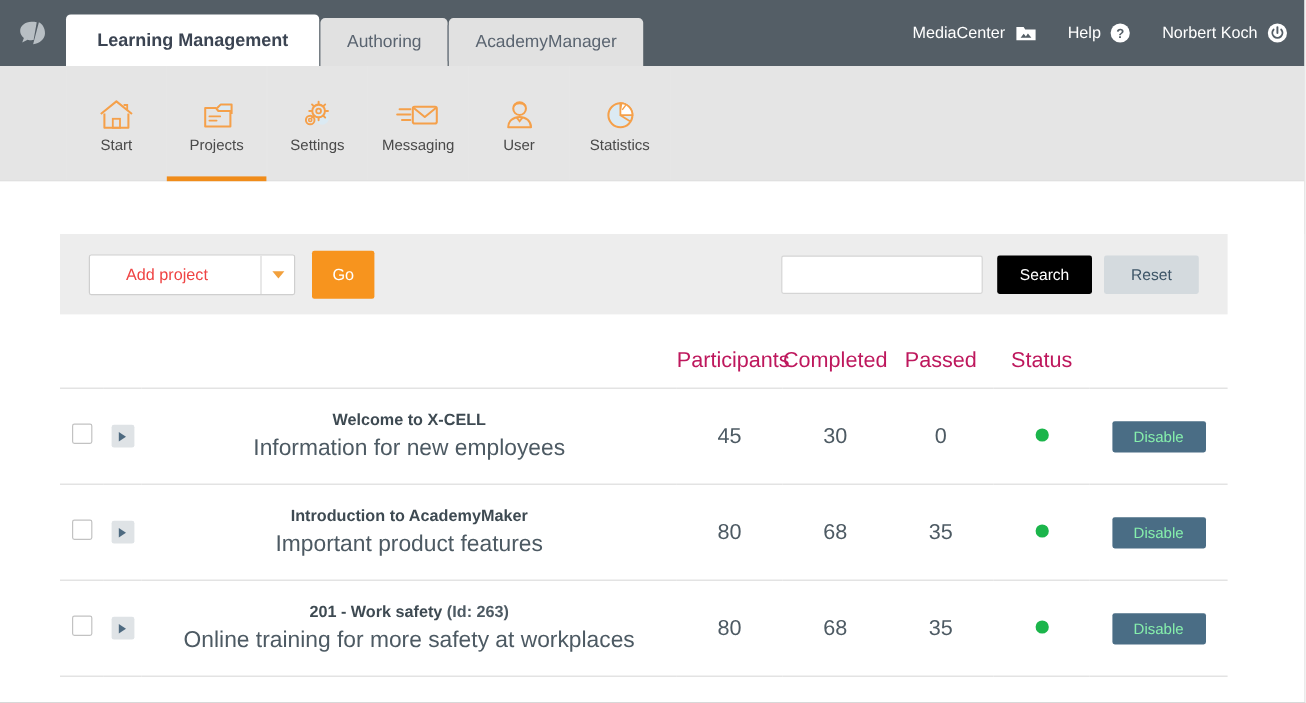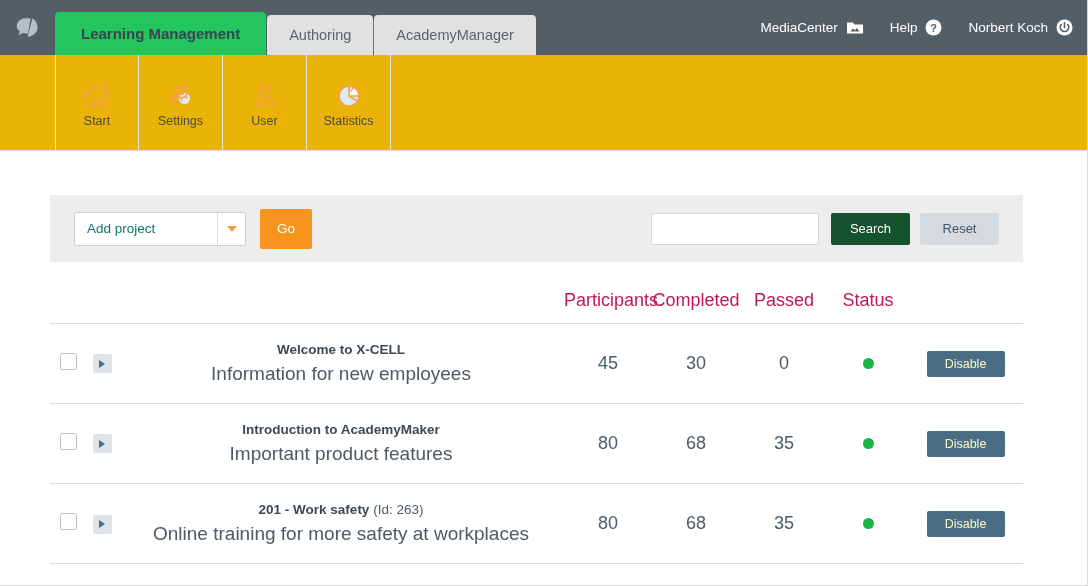--- a/index.html
+++ b/index.html
@@ -42,21 +42,21 @@
     color: #5a6470;
     background: #e1e1e1;
     border-radius: 4px 4px 0 0;
     position: relative;
     white-space: nowrap;
     cursor: pointer;
     margin-right: 1px;
   }
   .tab.active {
     height: 43px;
-    background: #22c55e;
+    background: #ffffff;
     color: #3b4452;
     font-weight: bold;
     font-size: 15px;
     padding: 0 26px;
     z-index: 2;
   }
   .tab:not(.active)::after {
     content: "";
     position: absolute; right: -1px; top: 6px; bottom: 4px;
     width: 1px; background: #6e7780;
@@ -73,21 +73,21 @@
   }
   .topitem {
     display: flex; align-items: center; gap: 8px;
     color: #ffffff; font-size: 13.5px; cursor: pointer;
   }
   .topitem svg { display: block; }
 
   
   .navrow {
     height: 96px;
-    background: #eab308;
+    background: #e5e5e5;
     display: flex;
     border-bottom: 1px solid #e0e0e0;
     padding-left: 55px;
   }
   .navitem {
     width: 84px;
     position: relative;
     display: flex; flex-direction: column;
     align-items: center; justify-content: center;
     gap: 3px;
@@ -123,21 +123,21 @@
   }
   .select-wrap {
     display: flex; height: 34px;
     border: 1px solid #cfcfcf; background: #ffffff;
     border-radius: 2px; overflow: hidden;
     width: 172px;
     cursor: pointer;
   }
   .select-wrap .val {
     flex: 1; display: flex; align-items: center;
-    padding-left: 12px; font-size: 13.5px; color: #0f766e;
+    padding-left: 30px; font-size: 13.5px; color: #ef4444;
   }
   .select-wrap .arrow {
     width: 28px; display: flex; align-items: center; justify-content: center;
     border-left: 1px solid #d9d9d9;
   }
   .caret-down {
     width: 0; height: 0;
     border-left: 5.5px solid transparent;
     border-right: 5.5px solid transparent;
     border-top: 6.5px solid #f2a03c;
@@ -159,21 +159,21 @@
     width: 168px; height: 32px;
     border: 1px solid #d5d5d5; background: #ffffff;
     border-radius: 2px;
     font-size: 13px; font-family: inherit;
     padding: 0 8px; color: #333;
     outline: none;
   }
   .btn-search {
     margin-left: 12px;
     height: 32px; width: 79px;
-    background: #14532d; color: #ffffff;
+    background: #000000; color: #ffffff;
     border: none; border-radius: 2px;
     font-size: 13px; font-family: inherit;
     cursor: pointer;
   }
   .btn-reset {
     margin-left: 10px;
     height: 32px; width: 79px;
     background: #d4dade; color: #3d5567;
     border: none; border-radius: 2px;
     font-size: 13px; font-family: Liberation Sans, sans-serif;
@@ -225,32 +225,32 @@
   .tri-right {
     width: 0; height: 0;
     border-top: 4.5px solid transparent;
     border-bottom: 4.5px solid transparent;
     border-left: 6px solid #4e6a80;
   }
   .p-title {
     font-size: 13.5px; font-weight: bold; color: #3e4a52;
     line-height: 1.45;
   }
-  .p-title .pid { font-weight: normal; color: #4d5a63; }
+  .p-title .pid { font-weight: bold; color: #4d5a63; }
   .p-sub {
     font-size: 19px; color: #4d5a63; line-height: 1.45;
   }
   .num { font-size: 18px; color: #4d5a63; }
   .dot {
     width: 11px; height: 11px; border-radius: 50%;
     background: #1bb54b; display: inline-block;
   }
   .btn-disable {
     height: 26px; width: 78px;
-    background: #4a6d85; color: #fef9c3;
+    background: #4a6d85; color: #86efac;
     border: none; border-radius: 2px;
     font-size: 12.5px; font-family: inherit;
     cursor: pointer;
   }
 </style>
 </head>
 <body>
 
 <div class="page">
 
@@ -318,35 +318,56 @@
         <svg width="32" height="30" viewBox="0 0 32 30">
           <path d="M3 14 L16 3.5 L29 14" stroke="#f5a04a" stroke-width="1.7" fill="none" stroke-linejoin="round"></path>
           <path d="M6 13.5 V25.5 H26 V13.5" stroke="#f5a04a" stroke-width="1.7" fill="none" stroke-linejoin="round"></path>
           <rect x="13" y="18" width="6" height="7.5" stroke="#f5a04a" stroke-width="1.5" fill="none"></rect>
           <path d="M22 6.5h3v4" stroke="#f5a04a" stroke-width="1.5" fill="none"></path>
         </svg>
       </span>
       <span class="label">Start</span>
     </div>
 
+    <div class="navitem active">
+      <span class="icon">
+        <svg width="34" height="30" viewBox="0 0 34 30">
+          <rect x="18" y="4" width="11" height="9" fill="#dbeaf3"></rect>
+          <path d="M7 9 h9 l2 2.5 h10 v13 H7z" stroke="#f5a04a" stroke-width="1.7" fill="none" stroke-linejoin="round"></path>
+          <path d="M17 9 l3-3 h9 v8" stroke="#f5a04a" stroke-width="1.7" fill="none" stroke-linejoin="round"></path>
+          <path d="M10.5 16h9M10.5 19.5h6" stroke="#f5a04a" stroke-width="1.5" stroke-linecap="round"></path>
+        </svg>
+      </span>
+      <span class="label">Projects</span>
+    </div>
 
     <div class="navitem">
       <span class="icon">
         <svg width="34" height="30" viewBox="0 0 34 30">
           <circle cx="20.5" cy="17.5" r="5.5" fill="#dbeaf3"></circle>
           <circle cx="17.5" cy="11.5" r="5.3" stroke="#f5a04a" stroke-width="1.7" fill="none"></circle>
           <circle cx="17.5" cy="11.5" r="2" stroke="#f5a04a" stroke-width="1.5" fill="none"></circle>
           <path d="M17.5 3.7v2.2M17.5 17.1v2.2M9.7 11.5h2.2M23.1 11.5h2.2M12 6l1.5 1.5M21.5 15.5l1.5 1.5M23 6l-1.5 1.5M13.5 15.5L12 17" stroke="#f5a04a" stroke-width="1.6" stroke-linecap="round"></path>
           <circle cx="10.5" cy="19" r="3.6" stroke="#f5a04a" stroke-width="1.6" fill="none"></circle>
           <circle cx="10.5" cy="19" r="1.3" stroke="#f5a04a" stroke-width="1.3" fill="none"></circle>
         </svg>
       </span>
       <span class="label">Settings</span>
     </div>
 
+    <div class="navitem">
+      <span class="icon">
+        <svg width="38" height="30" viewBox="0 0 38 30">
+          <rect x="14" y="8" width="20" height="14" rx="1.5" stroke="#f5a04a" stroke-width="1.7" fill="none"></rect>
+          <path d="M14.8 9 L24 16.5 L33.2 9" stroke="#f5a04a" stroke-width="1.7" fill="none" stroke-linejoin="round"></path>
+          <path d="M3 10h9M1 14.5h11M5 19h7" stroke="#f5a04a" stroke-width="1.7" stroke-linecap="round"></path>
+        </svg>
+      </span>
+      <span class="label">Messaging</span>
+    </div>
 
     <div class="navitem">
       <span class="icon">
         <svg width="30" height="30" viewBox="0 0 30 30">
           <circle cx="15" cy="9.5" r="5.3" stroke="#f5a04a" stroke-width="1.7" fill="none"></circle>
           <path d="M10 7.5c2-3.2 8-3.2 10 0" stroke="#f5a04a" stroke-width="1.6" fill="none"></path>
           <path d="M5.5 25c0-5.2 4.2-8.5 9.5-8.5s9.5 3.3 9.5 8.5z" stroke="#f5a04a" stroke-width="1.7" fill="none" stroke-linejoin="round"></path>
           <path d="M12.5 16.8 L15 20 l2.5-3.2" stroke="#f5a04a" stroke-width="1.5" fill="none"></path>
         </svg>
       </span>

